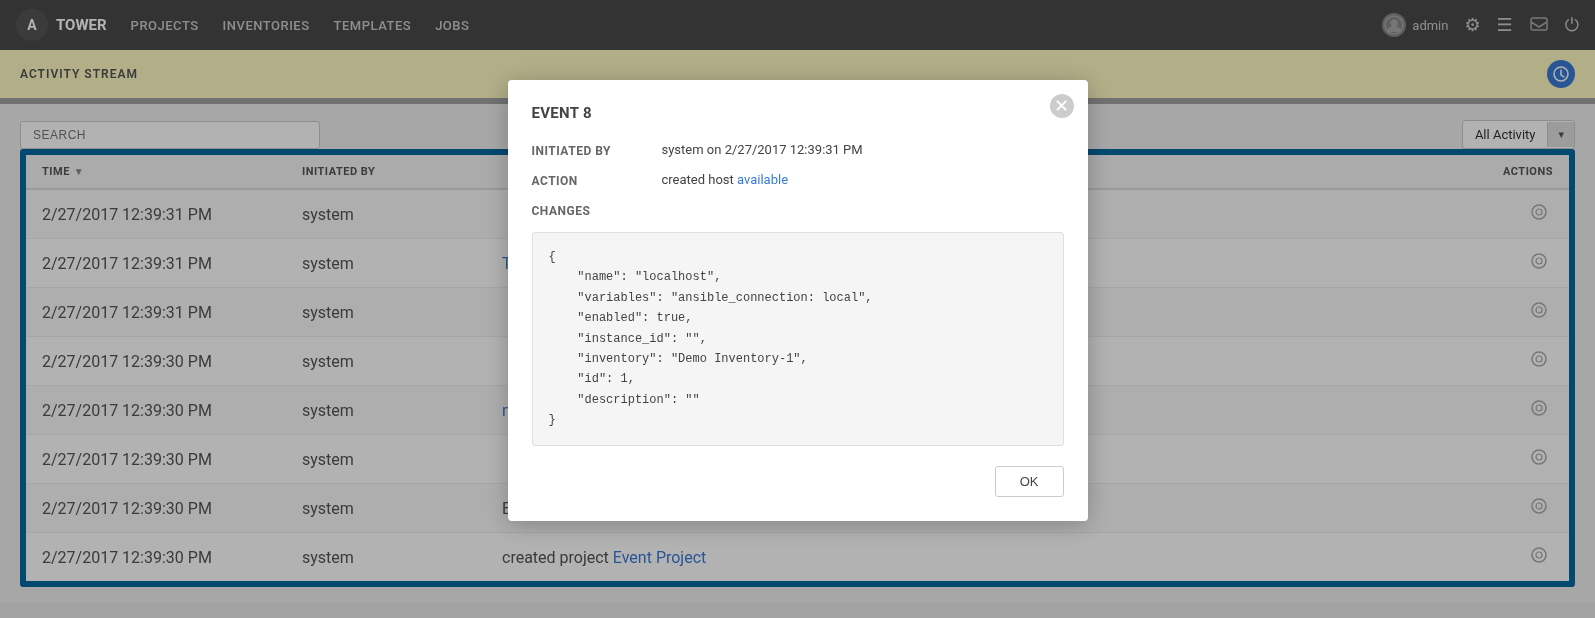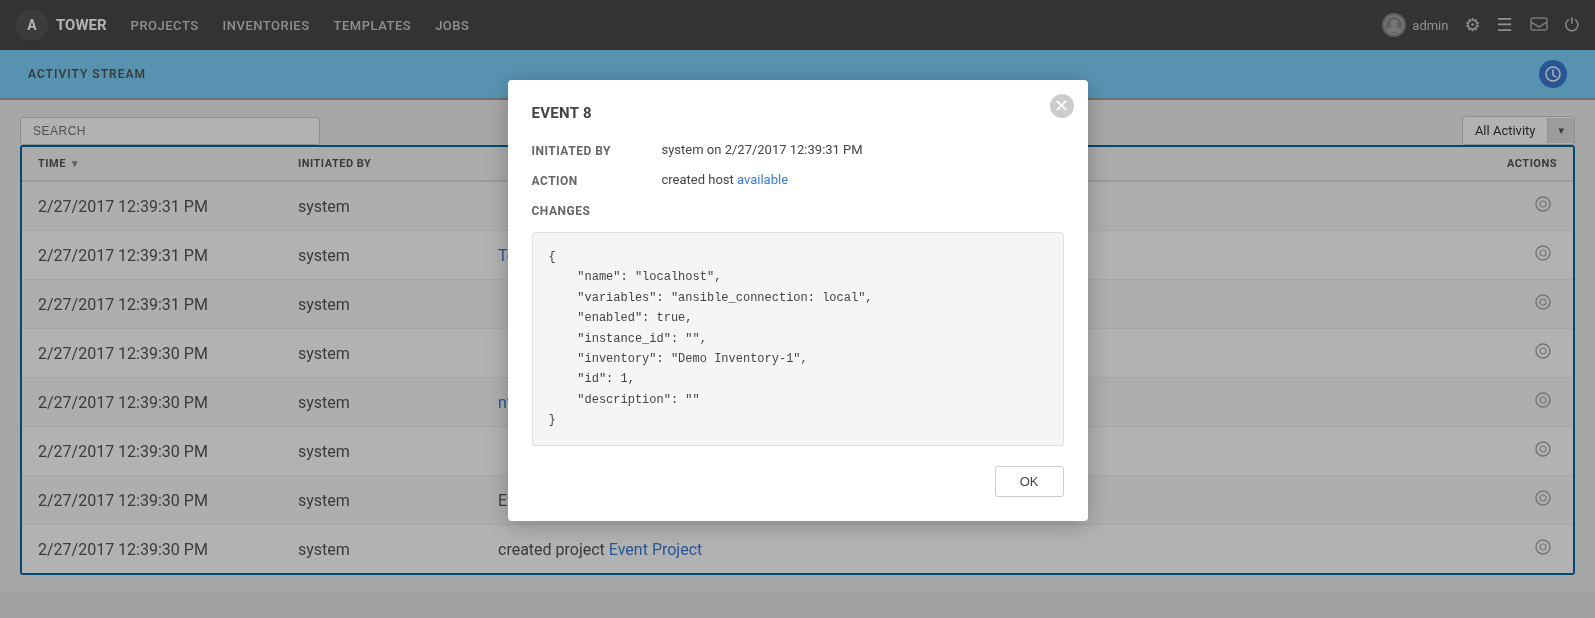--- a/index.html
+++ b/index.html
@@ -73,25 +73,25 @@
       width: 24px; height: 24px;
       border-radius: 50%;
       background: #888;
       display: flex; align-items: center; justify-content: center;
       font-size: 12px;
       color: #fff;
     }
 
     
     .subheader {
-      background: #7dd3fc;
-      padding: 10px 28px;
-      display: flex;
-      align-items: center;
-      border-bottom: 2px solid #a3a3a3;
+      background: #fef9c3;
+      padding: 10px 20px;
+      display: flex;
+      align-items: center;
+      border-bottom: 6px solid #a3a3a3;
     }
     .subheader-title {
       font-size: 12px;
       font-weight: 600;
       letter-spacing: 1px;
       color: #555;
       text-transform: uppercase;
     }
     .subheader-spacer { flex: 1; }
     .subheader-icon {
@@ -140,21 +140,21 @@
       background: #e0e0e0;
       border-left: 1px solid #ccc;
       color: #555;
       font-size: 11px;
       cursor: pointer;
     }
 
     
     .table-container {
       background: #fff;
-      border: 2px solid #0369a1;
+      border: 6px solid #0369a1;
       border-radius: 3px;
       overflow: hidden;
     }
     .table-header {
       display: grid;
       grid-template-columns: 260px 200px 1fr 100px;
       background: #f5f5f5;
       border-bottom: 2px solid #ddd;
       padding: 0;
     }

